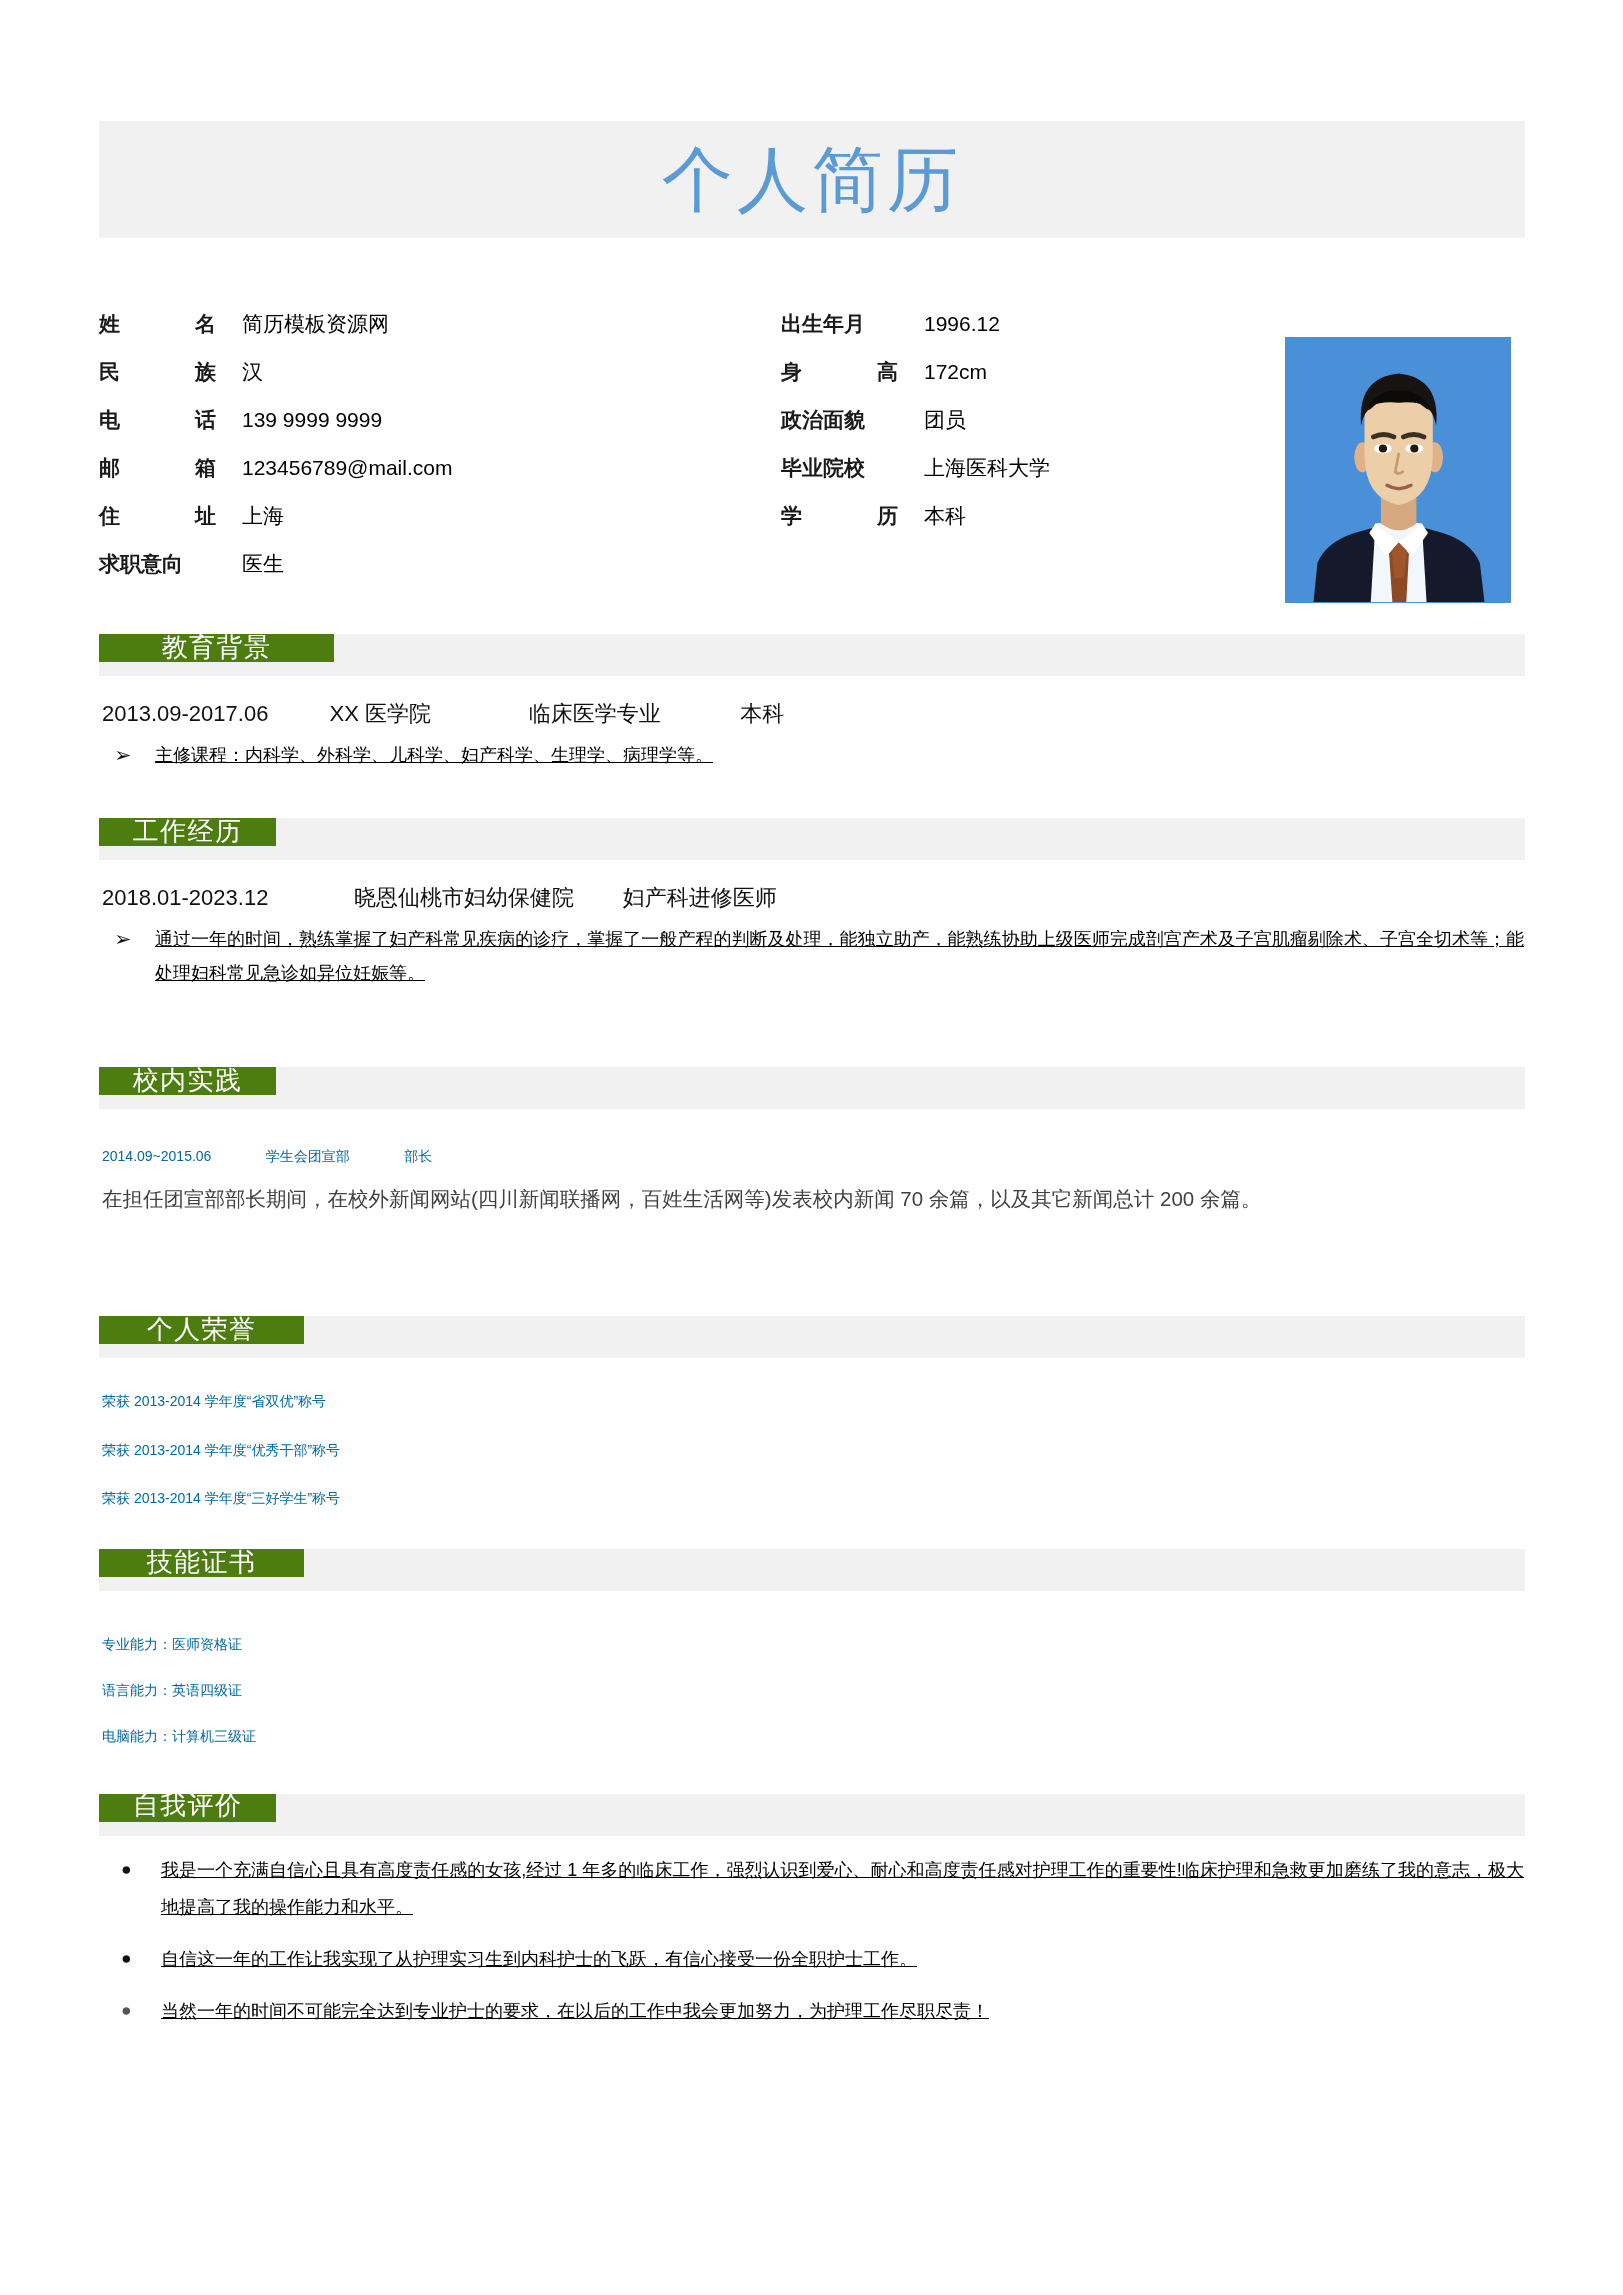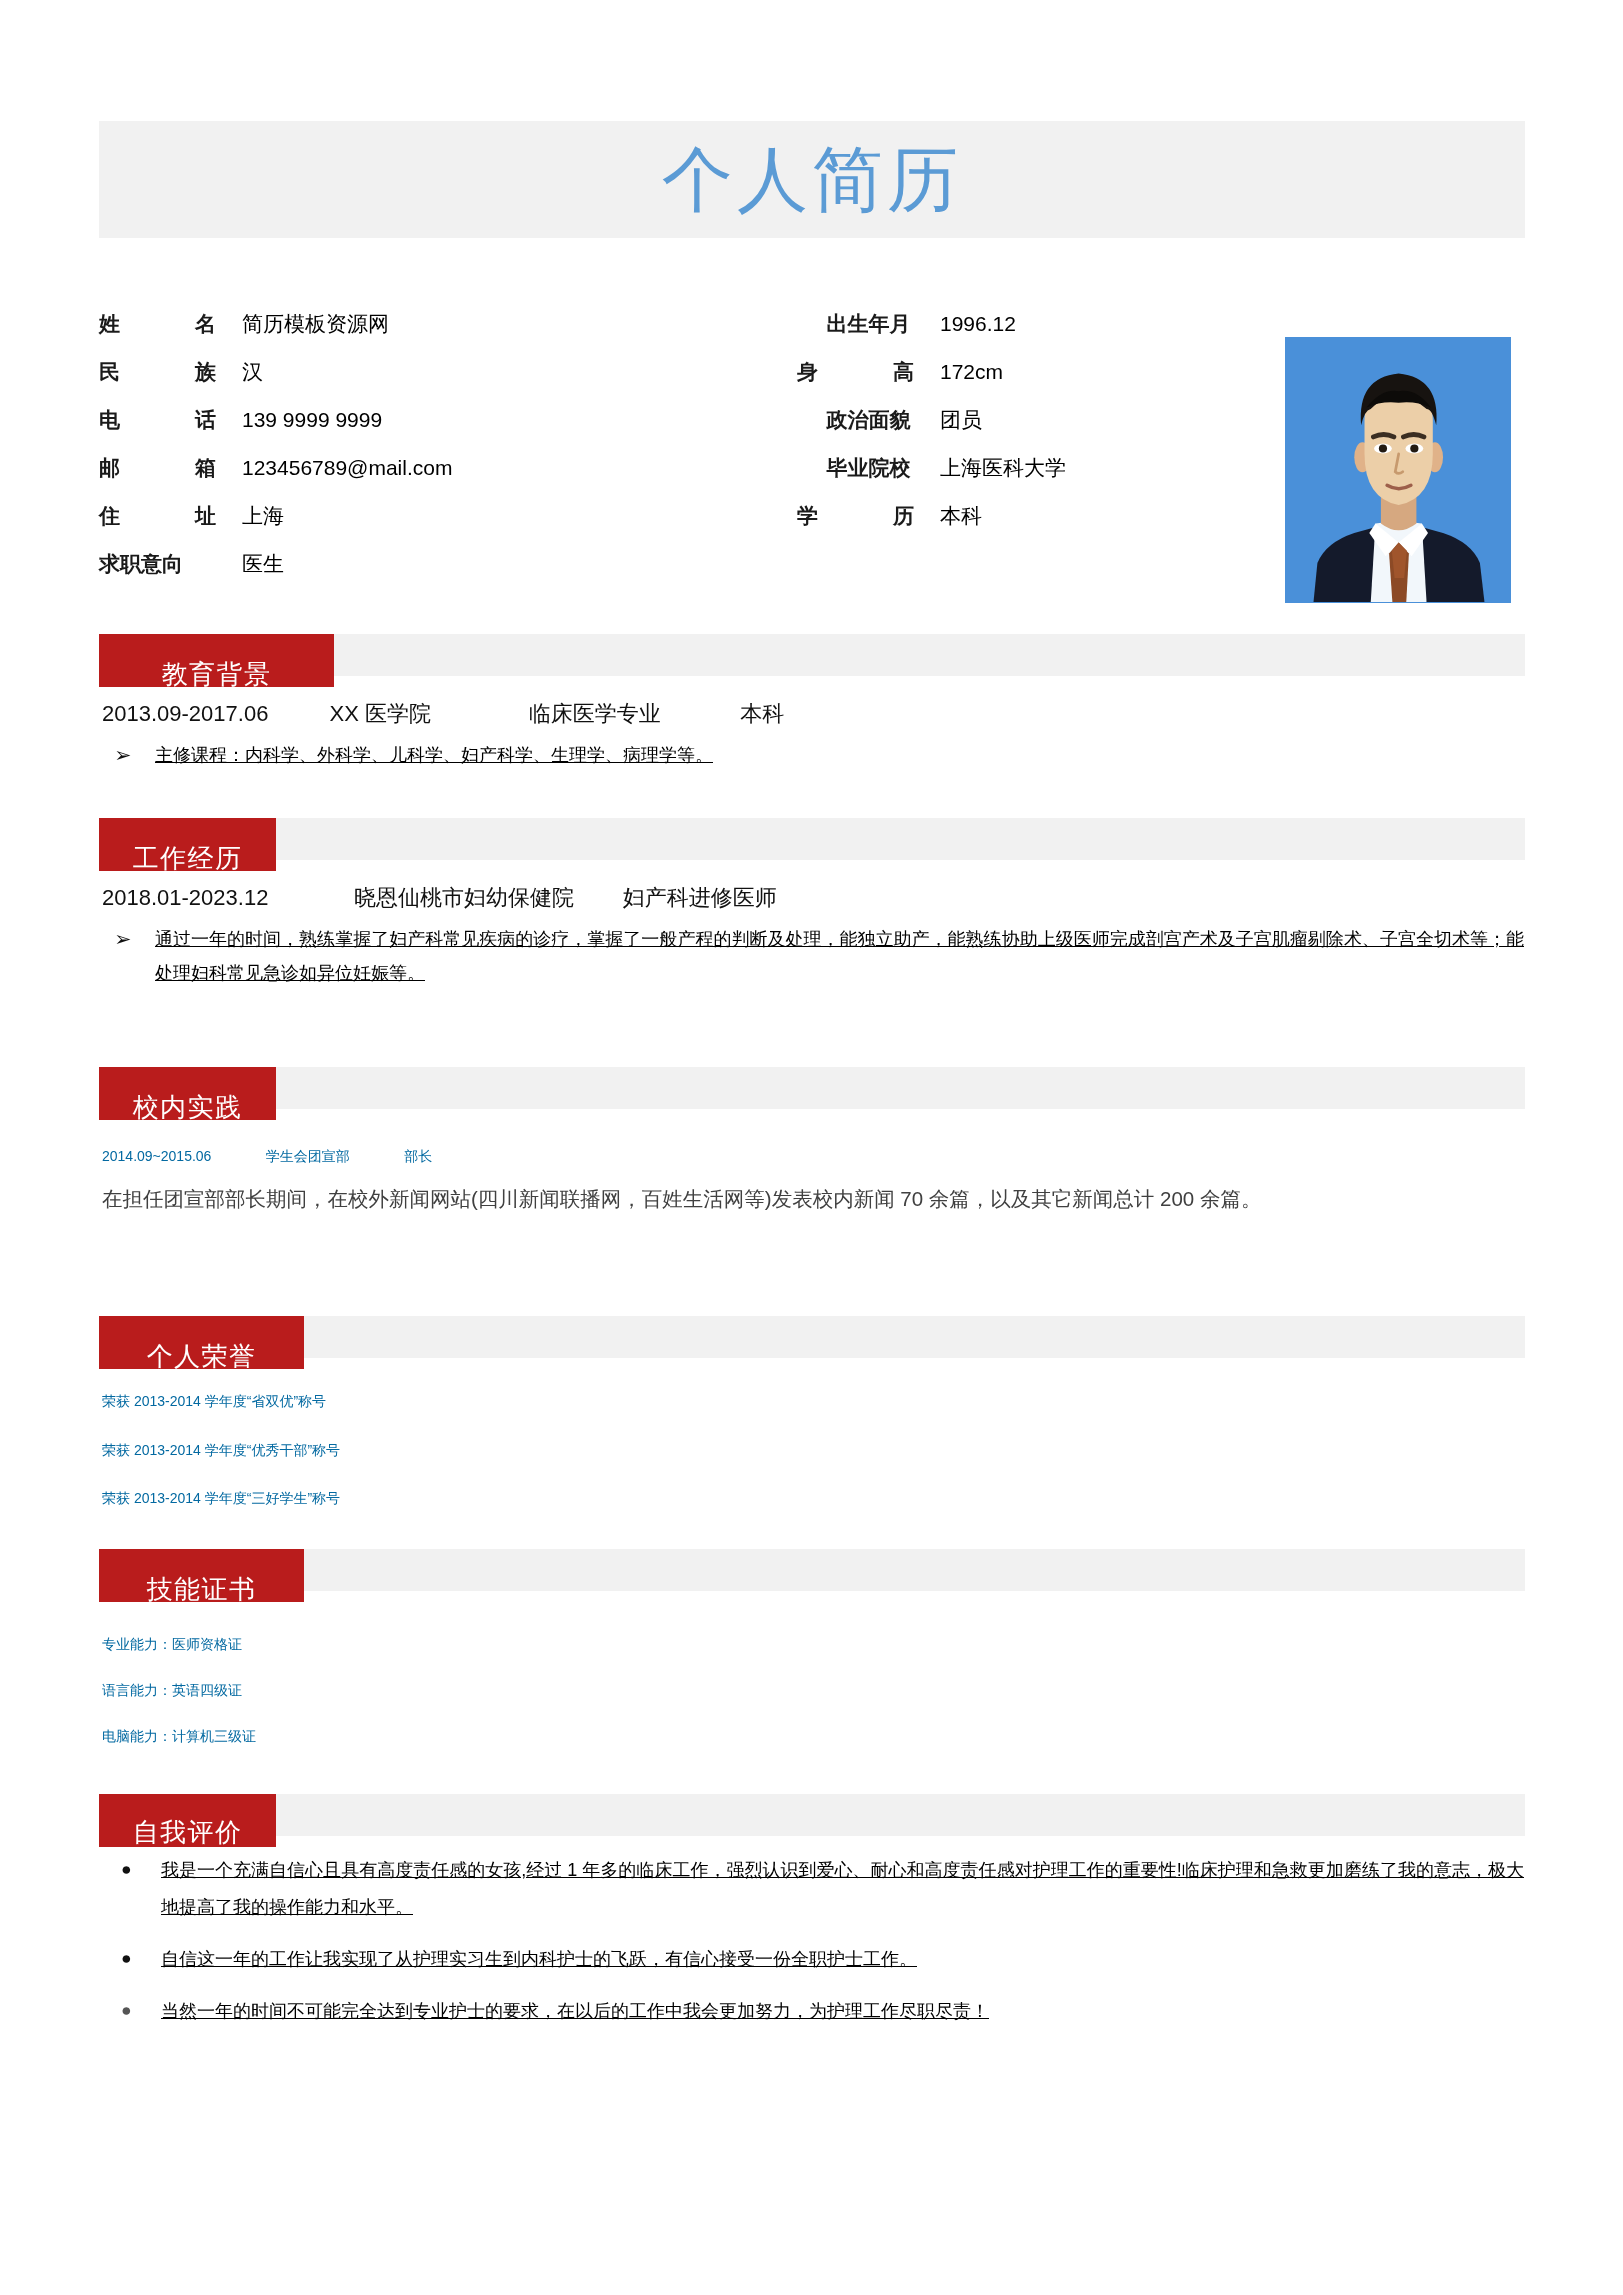--- a/index.html
+++ b/index.html
@@ -51,21 +51,21 @@
     left: 99px;
     top: 310px;
     width: 1159px;
     height: 293px;
   }
   .info-col {
     position: absolute;
     top: 0;
   }
   .info-col.left  { left: 0px;   width: 600px; }
-  .info-col.right { left: 698px; width: 477px; text-align: center; }
+  .info-col.right { left: 682px; width: 477px; }
 
   .info-row {
     display: flex;
     align-items: baseline;
     height: 48px;
   }
   .info-label {
     font-size: 21px;
     font-weight: bold;
     color: #1a1a1a;
@@ -105,24 +105,24 @@
     position: absolute;
     left: 99px;
     width: 1426px;
     height: 42px;
     background: #f1f1f1;
   }
   .section-chip {
     position: absolute;
     left: 0;
     top: 0;
-    height: 53px;
-    background: #b91c1c;
-    display: flex;
-    align-items: flex-end;
+    height: 28px;
+    background: #4d7c0f;
+    display: flex;
+    align-items: flex-start;
     justify-content: center;
     padding: 0 17.7px;
     box-sizing: border-box;
   }
   .section-chip-label {
     font-size: 26px;
     color: #ffffff;
     line-height: 1;
     letter-spacing: 1.4px;
     white-space: nowrap;

